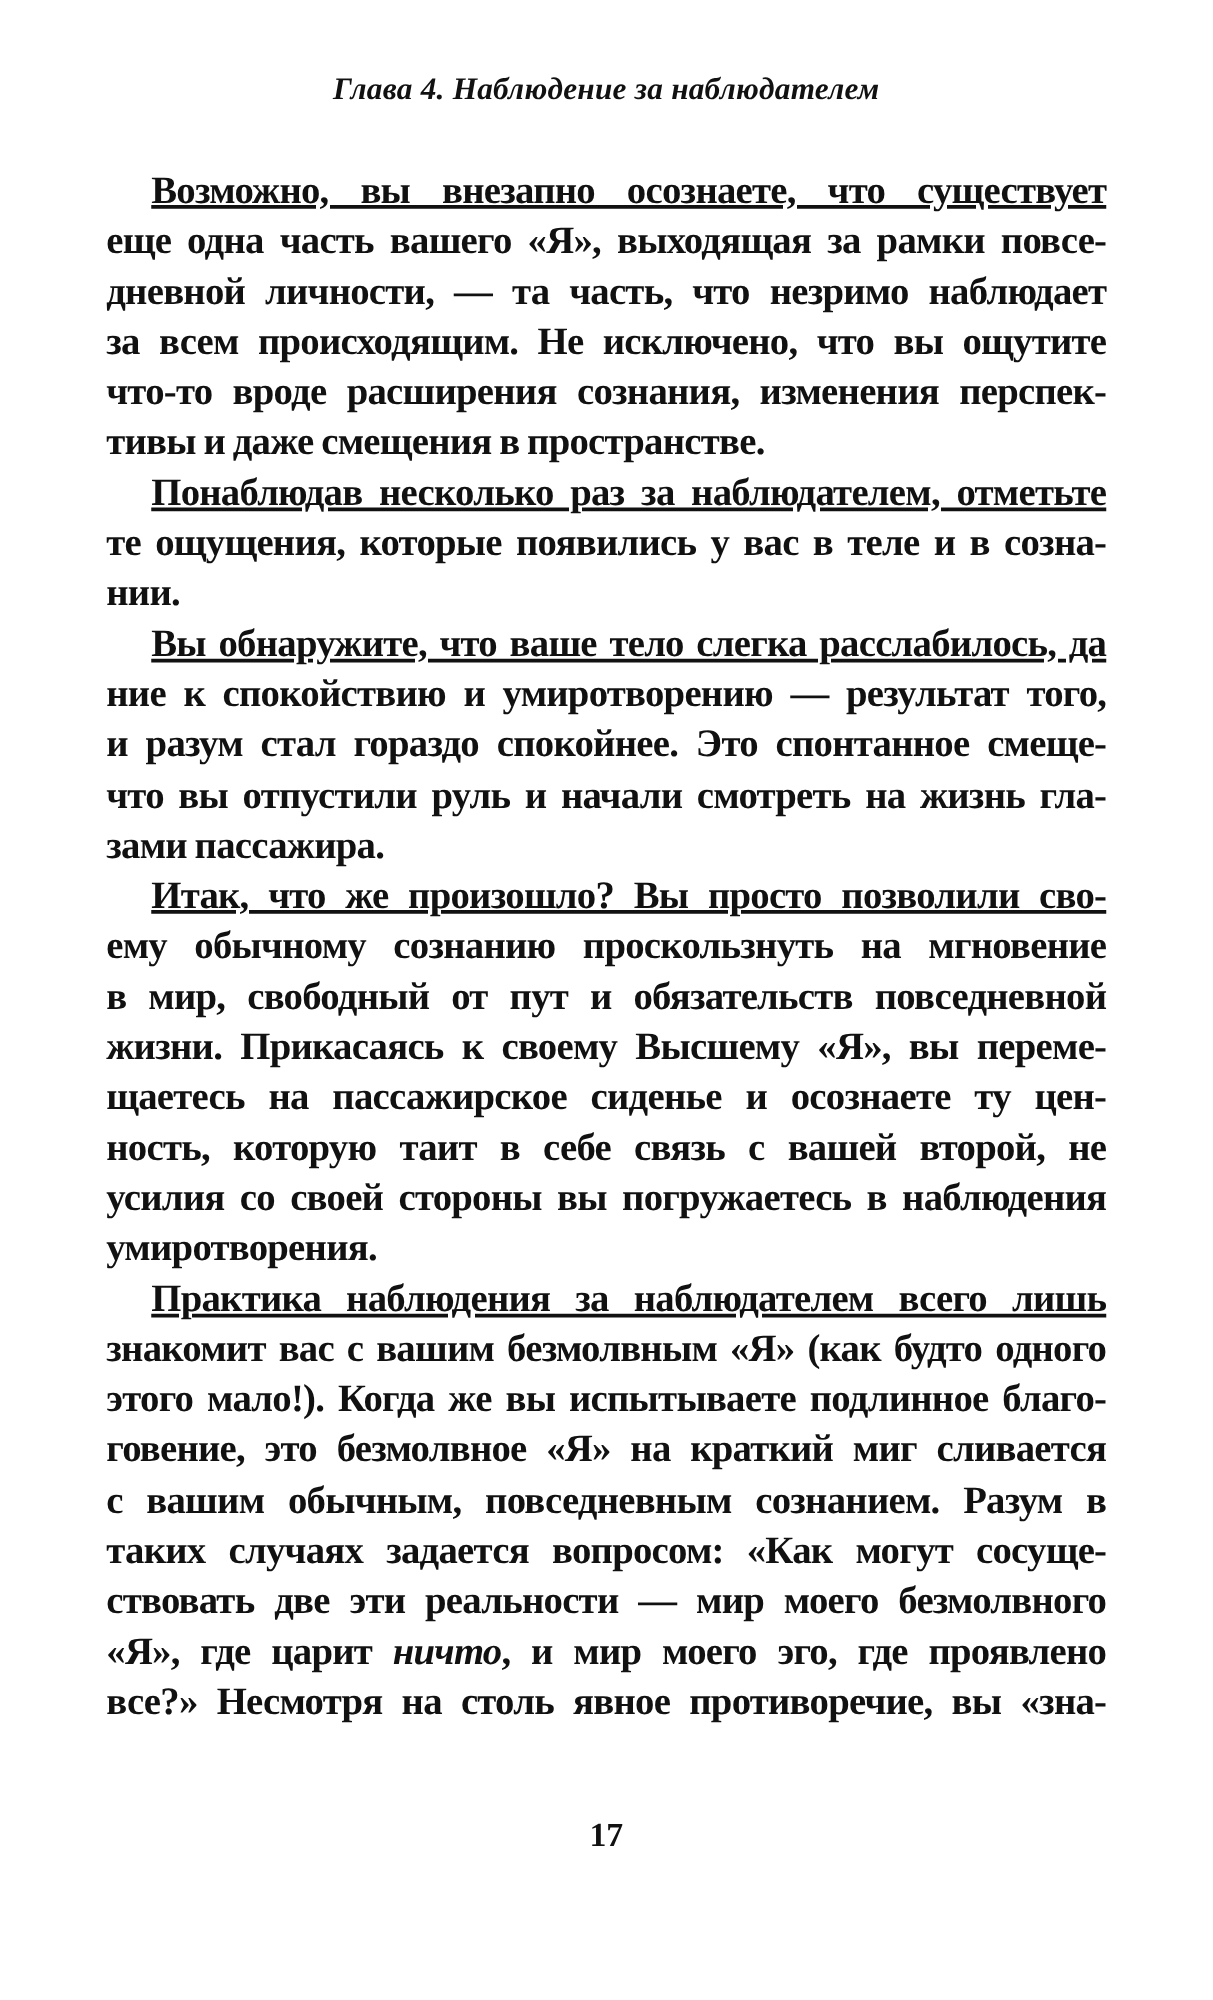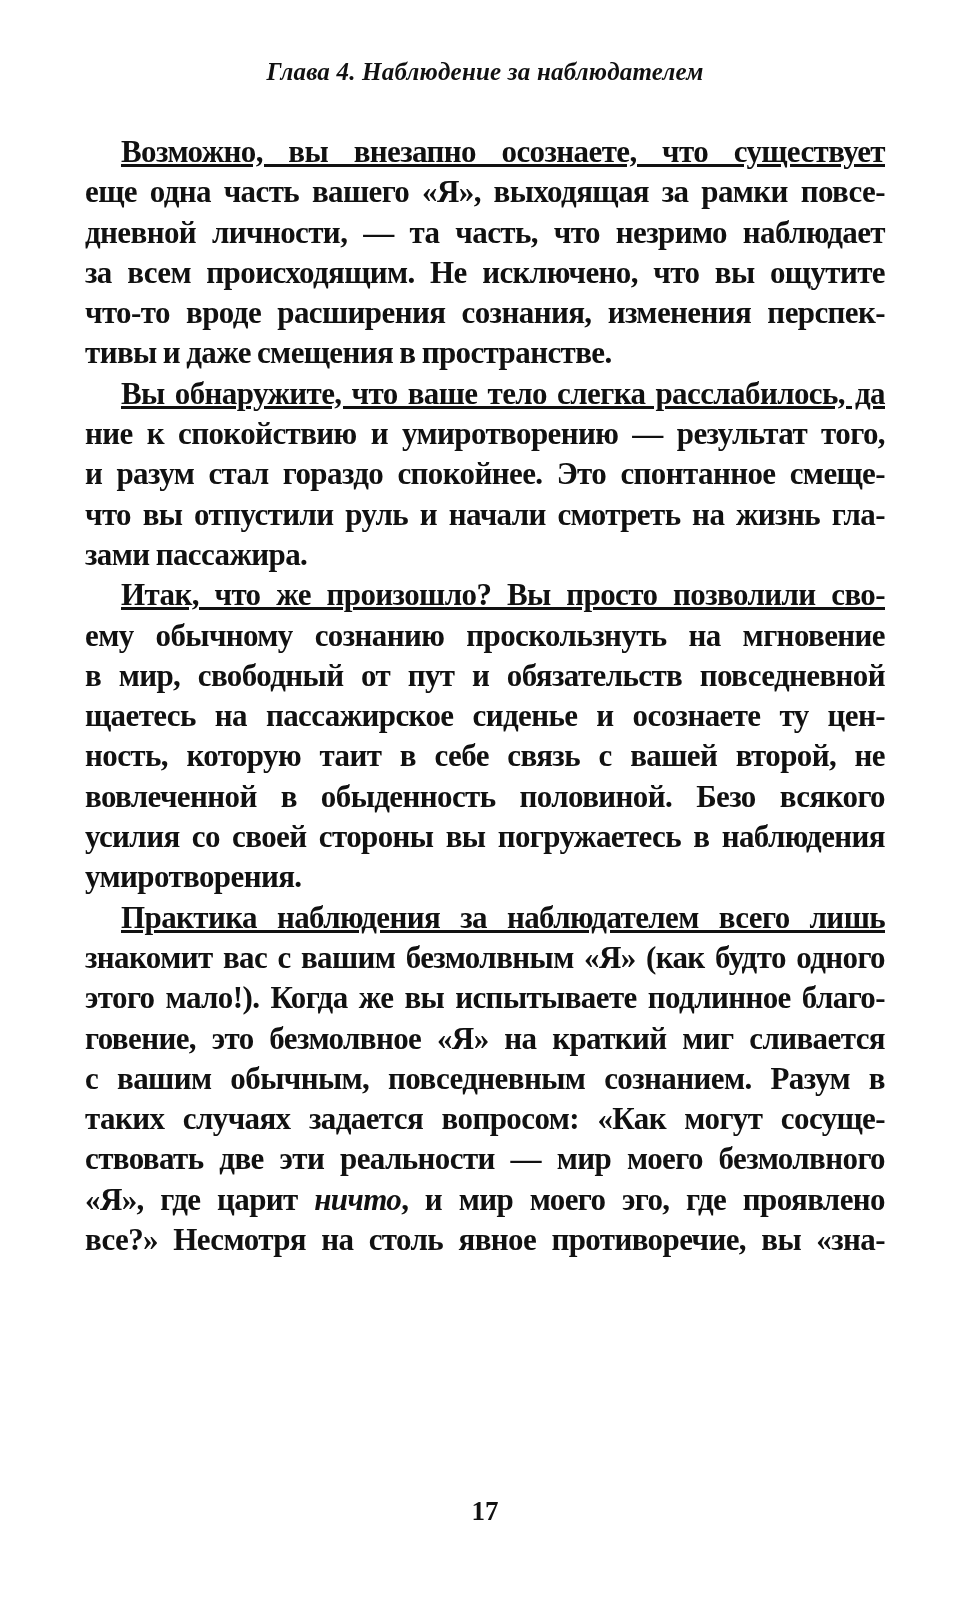--- a/index.html
+++ b/index.html
@@ -57,21 +57,21 @@
       padding-left: 36px;
       width: 764px;
       text-decoration: underline;
     }
     .line span.it {
       font-style: italic;
       margin-top: 31px;
     }
     .folio {
       position: absolute;
-      top: 1496px;
+      top: 1453px;
       left: 0;
       width: 970px;
       text-align: center;
       font-size: 27px;
       font-weight: bold;
     }
   </style>
 </head>
 <body>
 
@@ -83,36 +83,41 @@
 
     <div>
       <span class="line indent">Возможно, вы внезапно осознаете, что существует</span>
       <span class="line">еще одна часть вашего «Я», выходящая за рамки повсе-</span>
       <span class="line">дневной личности, — та часть, что незримо наблюдает</span>
       <span class="line">за всем происходящим. Не исключено, что вы ощутите</span>
       <span class="line">что-то вроде расширения сознания, изменения перспек-</span>
       <span class="line last">тивы и даже смещения в пространстве.</span>
     </div>
 
+    <div>
+      <span class="line indent">Понаблюдав несколько раз за наблюдателем, отметьте</span>
+      <span class="line">те ощущения, которые появились у вас в теле и в созна-</span>
+      <span class="line last">нии.</span>
+    </div>
 
     <div>
       <span class="line indent">Вы обнаружите, что ваше тело слегка расслабилось, да</span>
       <span class="line">ние к спокойствию и умиротворению — результат того,</span>
       <span class="line">и разум стал гораздо спокойнее. Это спонтанное смеще-</span>
       <span class="line">что вы отпустили руль и начали смотреть на жизнь гла-</span>
       <span class="line last">зами пассажира.</span>
     </div>
 
     <div>
       <span class="line indent">Итак, что же произошло? Вы просто позволили сво-</span>
       <span class="line">ему обычному сознанию проскользнуть на мгновение</span>
       <span class="line">в мир, свободный от пут и обязательств повседневной</span>
+      <span class="line">жизни. Прикасаясь к своему Высшему «Я», вы переме-</span>
       <span class="line">щаетесь на пассажирское сиденье и осознаете ту цен-</span>
       <span class="line">ность, которую таит в себе связь с вашей второй, не</span>
-      <span class="line">вовлеченной в обыденность половиной. Безо всякого</span>
       <span class="line">усилия со своей стороны вы погружаетесь в наблюдения</span>
       <span class="line last">умиротворения.</span>
     </div>
 
     <div>
       <span class="line indent">Практика наблюдения за наблюдателем всего лишь</span>
       <span class="line">знакомит вас с вашим безмолвным «Я» (как будто одного</span>
       <span class="line">этого мало!). Когда же вы испытываете подлинное благо-</span>
       <span class="line">говение, это безмолвное «Я» на краткий миг сливается</span>
       <span class="line">с вашим обычным, повседневным сознанием. Разум в</span>

